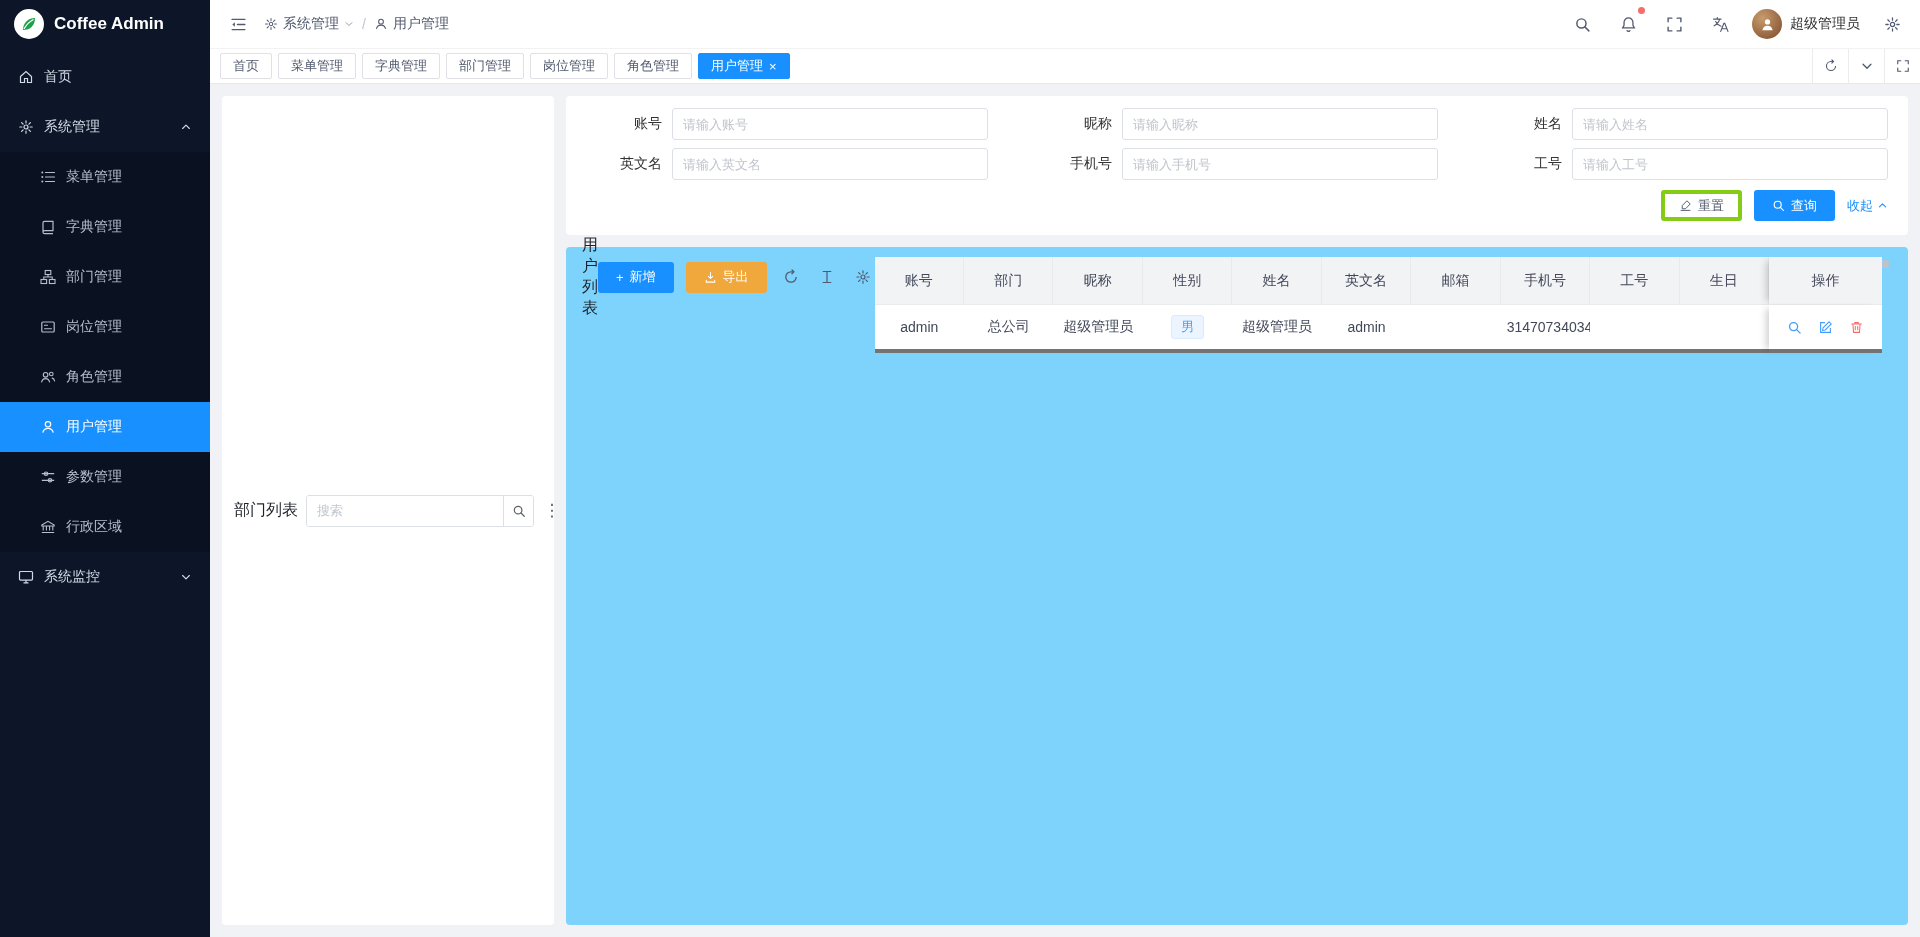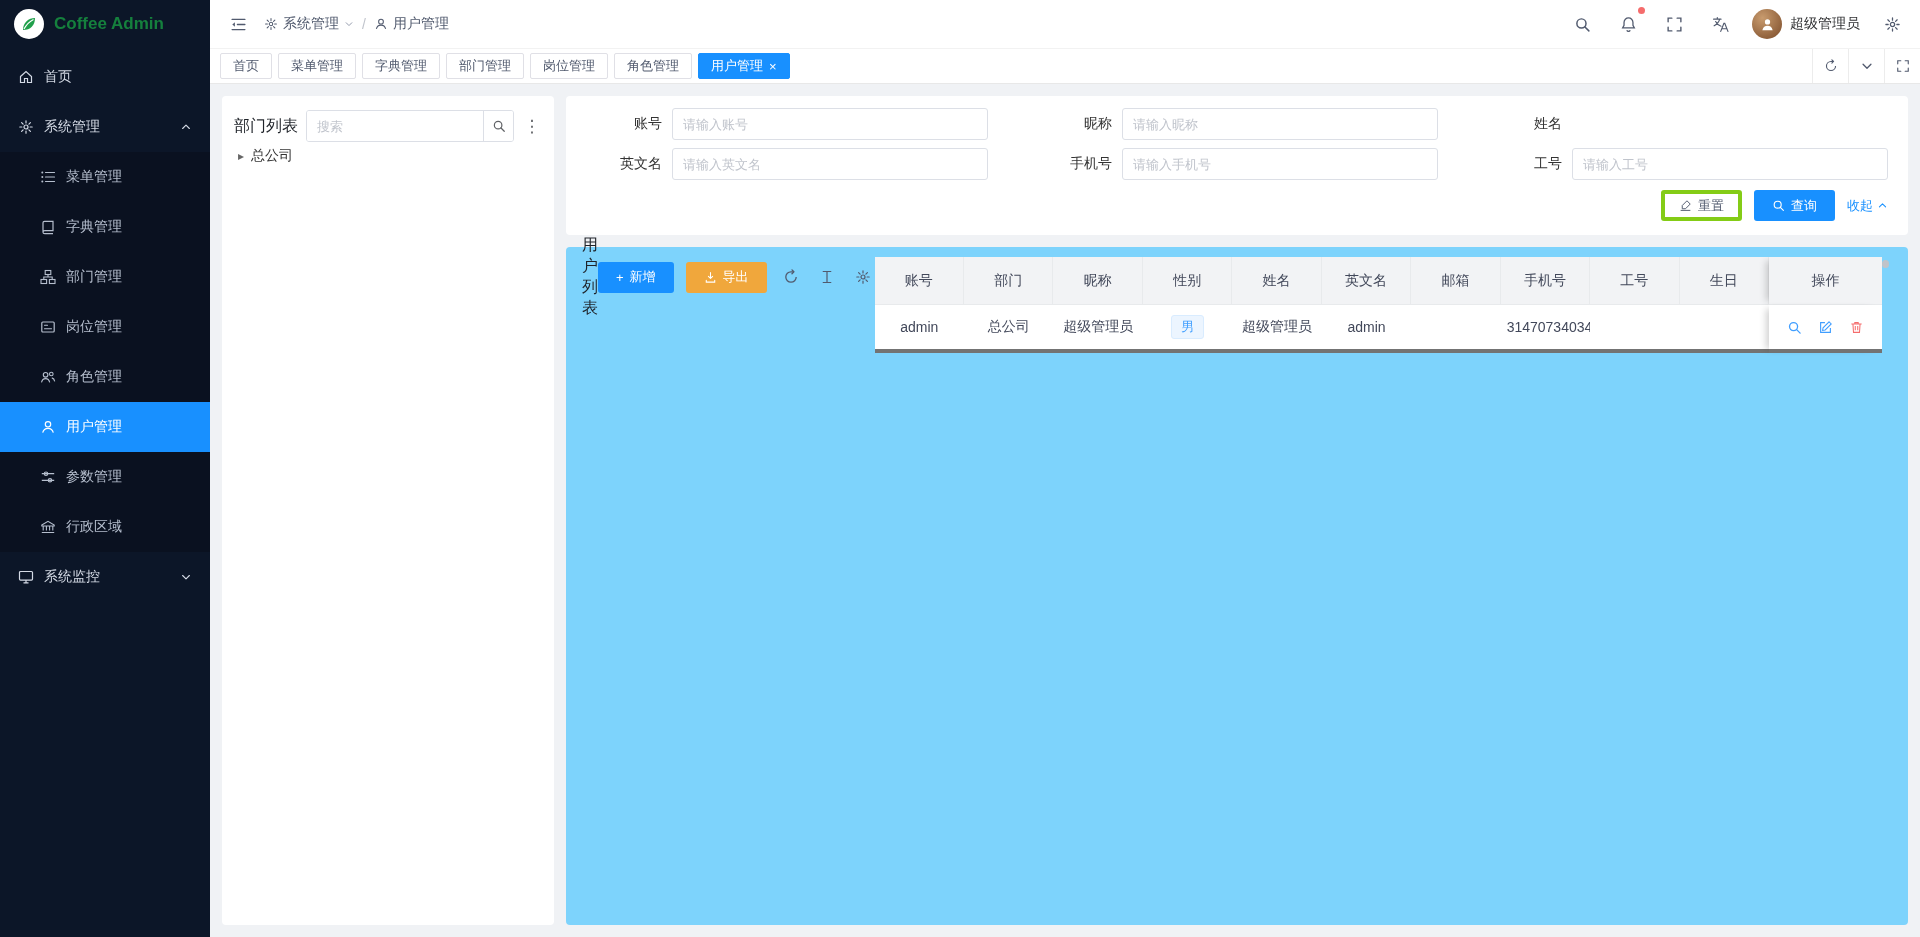--- a/index.html
+++ b/index.html
@@ -5,21 +5,21 @@
   *{box-sizing:border-box;margin:0;padding:0;}
   html,body{width:1920px;height:937px;}
   body{font-family:"Liberation Sans","DejaVu Sans",sans-serif;font-size:14px;color:#333;background:#f0f2f5;overflow:hidden;}
   .app{display:flex;width:100%;height:100%;}
 
   
   .sidebar{width:210px;flex:0 0 210px;background:var(--sidebar-bg,#0c1628);display:flex;flex-direction:column;}
   .logo{height:48px;display:flex;align-items:center;gap:10px;padding:0 14px;cursor:pointer;}
   .logo-badge{width:30px;height:30px;border-radius:50%;background:#fff;display:flex;align-items:center;justify-content:center;flex:0 0 30px;}
   .logo-badge svg{width:20px;height:20px;}
-  .logo-text{color:#15803d;font-size:17px;font-weight:bold;white-space:nowrap;}
+  .logo-text{color:#ffffff;font-size:17px;font-weight:bold;white-space:nowrap;}
   .menu{flex:1;padding-top:4px;overflow:hidden;}
   .menu-item{height:50px;display:flex;align-items:center;gap:10px;padding:0 18px;font-size:14px;color:#d4dae5;cursor:pointer;}
   .menu-item .mi{width:16px;height:16px;flex:0 0 16px;}
   .menu-item .arrow{width:12px;height:12px;margin-left:auto;flex:0 0 12px;}
   .submenu{background:#0a1120;}
   .menu-item.sub{padding-left:40px;color:#b6bfce;}
   .menu-item.active{background:var(--primary,#1890ff);color:#fff;}
 
   
   .main{flex:1;display:flex;flex-direction:column;min-width:0;}
@@ -44,21 +44,21 @@
   .tab{height:26px;display:flex;align-items:center;gap:6px;padding:0 12px;border:1px solid #e0e0e6;border-radius:2px;font-size:13px;color:#515a6e;background:#fff;cursor:pointer;white-space:nowrap;}
   .tab.active{background:var(--primary,#1890ff);border-color:var(--primary,#1890ff);color:#fff;}
   .tab-close{font-size:13px;line-height:1;cursor:pointer;}
   .tab-controls{margin-left:auto;display:flex;align-items:stretch;height:100%;}
   .tab-ctrl{width:36px;display:flex;align-items:center;justify-content:center;border:none;border-left:1px solid #ececec;background:#fff;color:#515a6e;cursor:pointer;}
   .tab-ctrl svg{width:14px;height:14px;}
 
   
   .content{flex:1;display:flex;gap:12px;padding:12px;min-height:0;}
 
-  .dept-card{width:332px;flex:0 0 332px;background:#fff;border-radius:4px;padding:14px 12px;display:flex;flex-direction:column;}
+  .dept-card{width:332px;flex:0 0 332px;background:#fff;border-radius:4px;padding:14px 12px;display:flex;gap:12px;}
   .dept-row{display:flex;align-items:center;gap:8px;}
   .dept-title{font-size:16px;color:#1f2329;font-weight:500;white-space:nowrap;}
   .dept-search{flex:1;display:flex;align-items:center;height:32px;border:1px solid #dcdfe6;border-radius:3px;overflow:hidden;min-width:0;}
   .dept-search input{flex:1;border:none;outline:none;height:100%;padding:0 10px;font-size:13px;min-width:0;color:#333;}
   .dept-search input::placeholder{color:#c0c4cc;}
   .dept-search-btn{width:30px;height:100%;border:none;border-left:1px solid #dcdfe6;background:#fff;display:flex;align-items:center;justify-content:center;color:#606266;cursor:pointer;}
   .dept-search-btn svg{width:14px;height:14px;}
   .dots-btn{width:20px;height:28px;background:none;border:none;font-size:17px;color:#606266;cursor:pointer;line-height:1;}
   .tree-node{display:flex;align-items:center;gap:7px;height:28px;font-size:14px;color:#333;cursor:pointer;padding-left:4px;}
   .tree-caret{color:#666;font-size:12px;}
@@ -446,20 +446,21 @@
             <div class="field">
               <label>账号</label>
               <input placeholder="请输入账号" style="">
             </div>
             <div class="field">
               <label>昵称</label>
               <input placeholder="请输入昵称" style="">
             </div>
             <div class="field">
               <label>姓名</label>
+              <input placeholder="请输入姓名" style="">
             </div>
             <div class="field">
               <label>英文名</label>
               <input placeholder="请输入英文名" style="">
             </div>
             <div class="field">
               <label>手机号</label>
               <input placeholder="请输入手机号" style="">
             </div>
             <div class="field">

